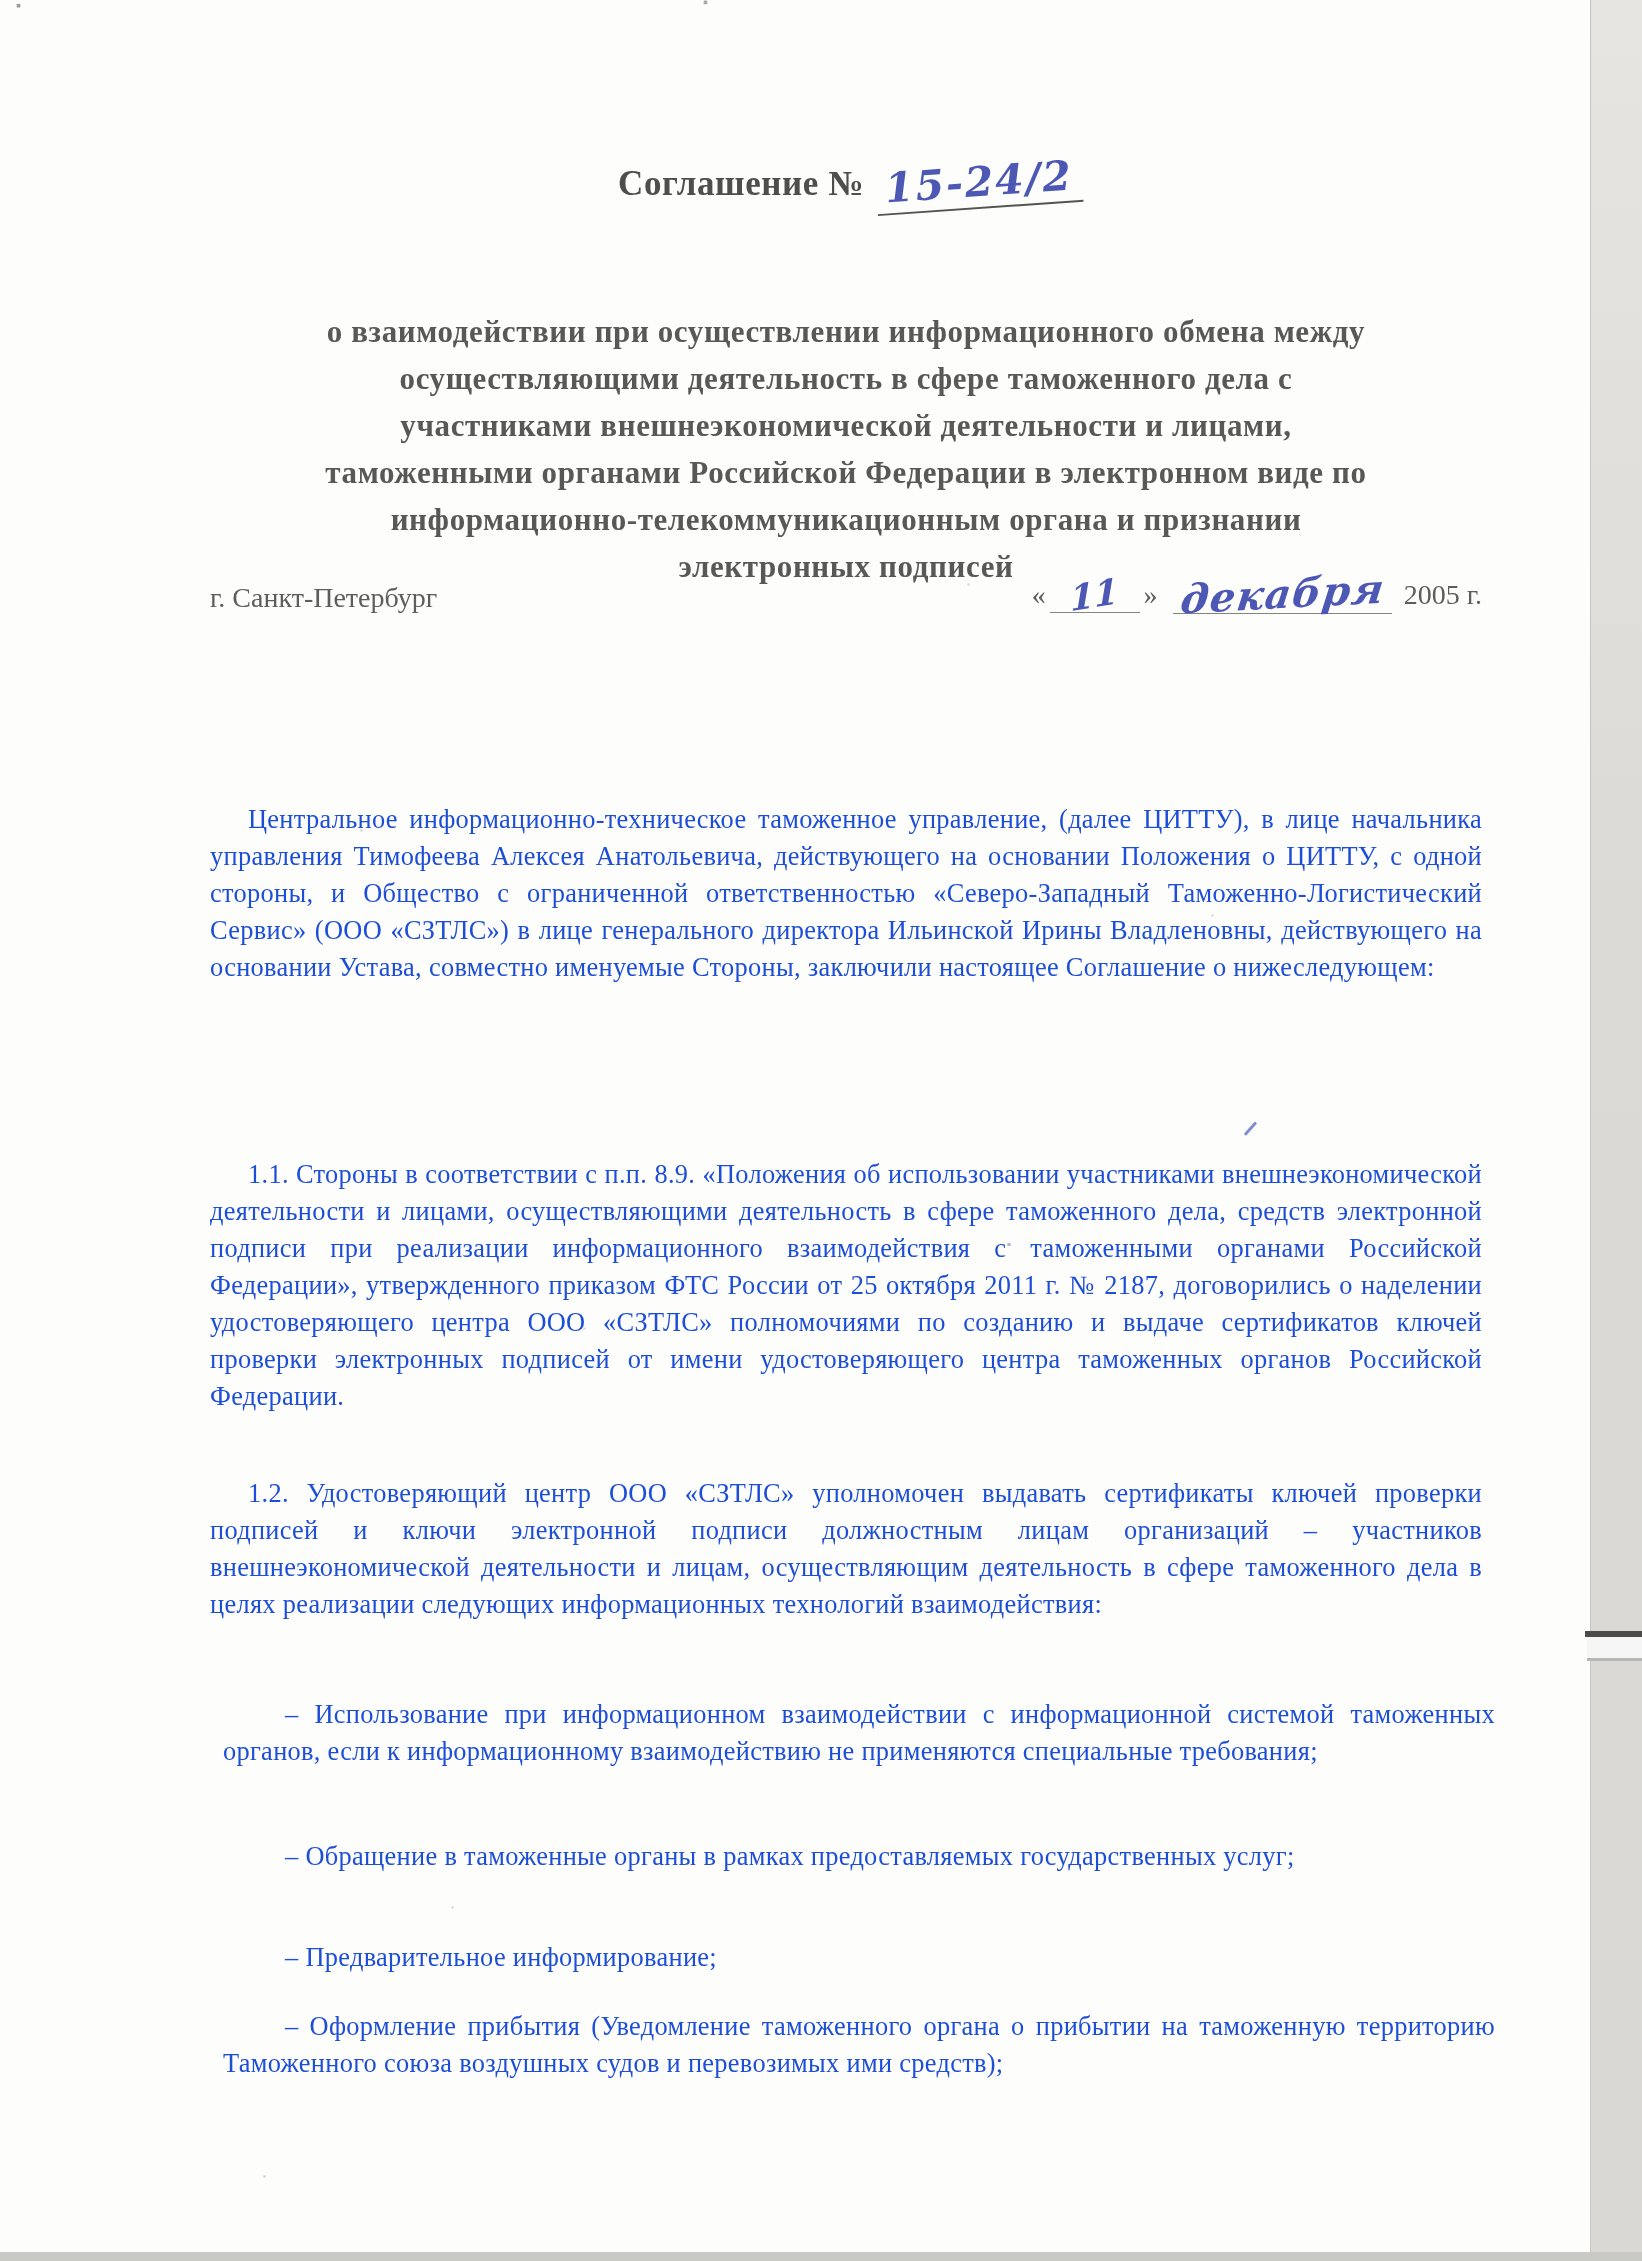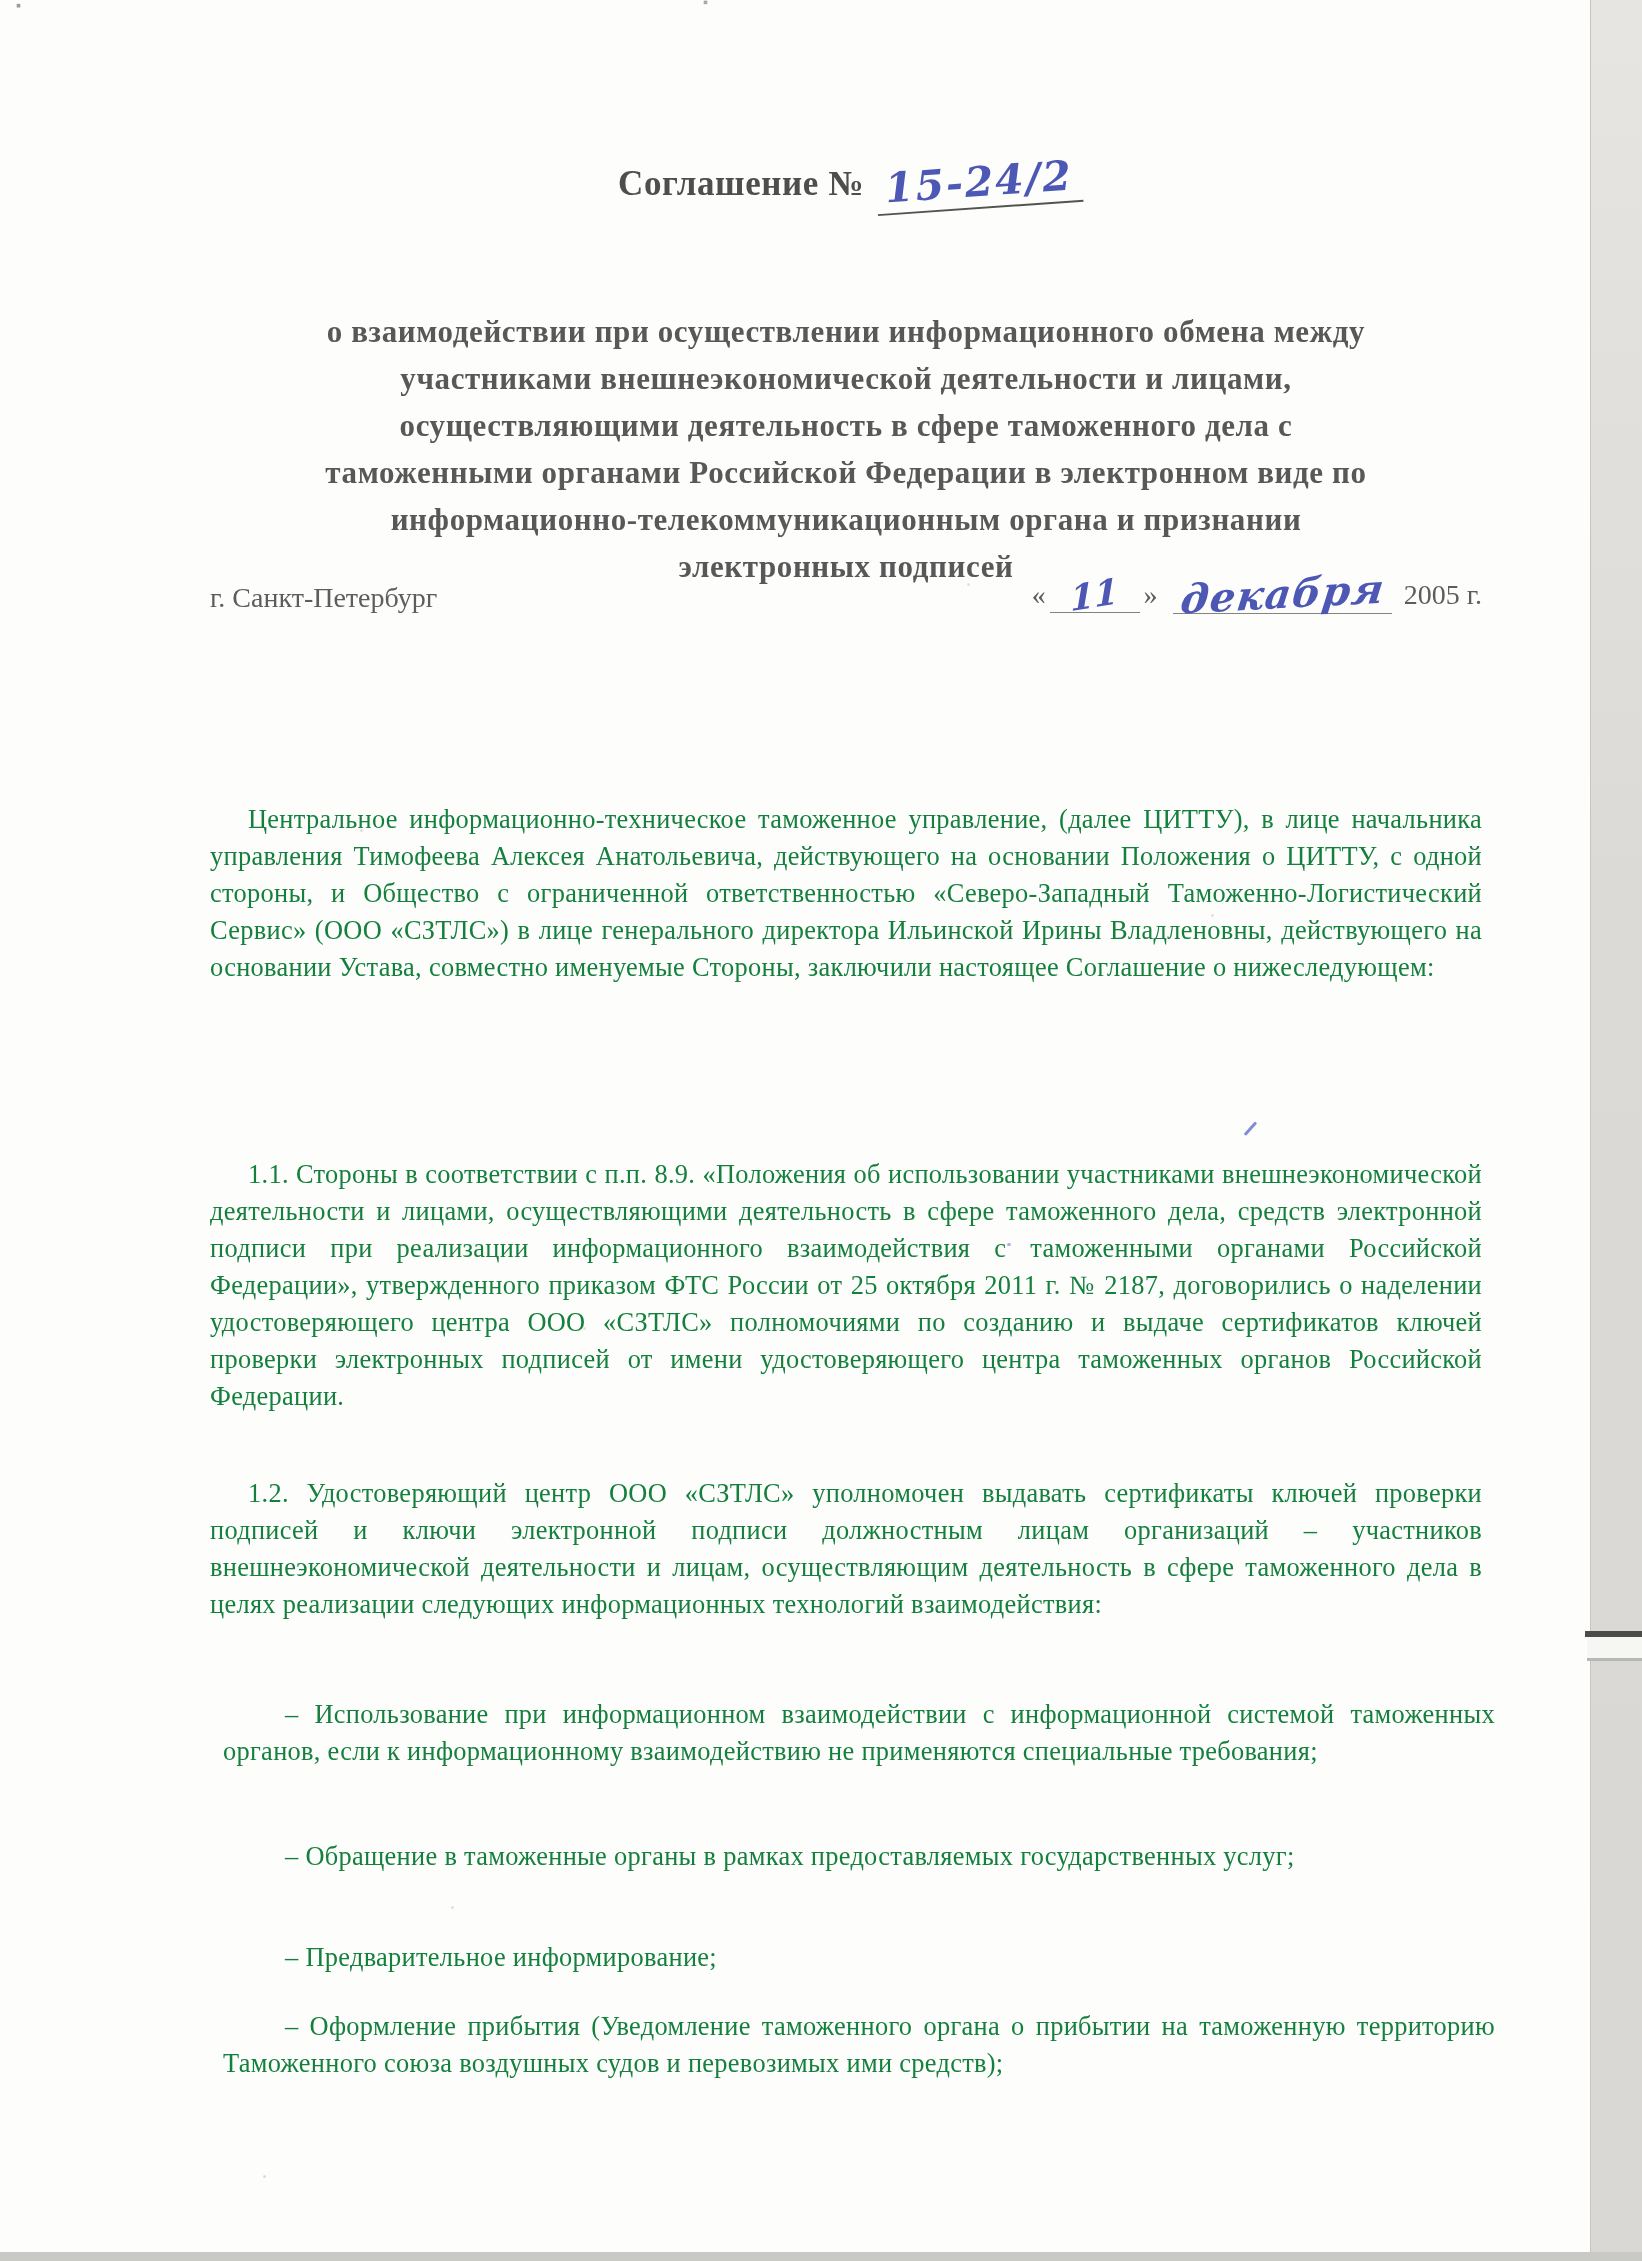--- a/index.html
+++ b/index.html
@@ -52,21 +52,21 @@
   }
   .date-group{display:inline-flex;align-items:baseline;white-space:nowrap;}
   .slot{display:inline-block;border-bottom:1.9px solid #84847f;text-align:center;position:relative;}
   .slot-day{width:90px;margin:0 3.9px;}
   .slot-day .hand{font-size:35px;display:inline-block;transform:rotate(-9deg) skewX(-8deg);position:relative;top:2.6px;}
   .slot-month{width:219px;margin:0 11.6px 0 15.5px;}
   .slot-month .hand{font-size:40px;display:inline-block;transform:rotate(-3deg) skewX(-10deg);position:relative;top:3.9px;letter-spacing:1.3px;}
   .body{
     position:absolute;left:210px;width:1272px;margin:0;
     font-size:26.4px;line-height:37px;letter-spacing:0.3px;
-    text-align:justify;color:#15803d;
+    text-align:justify;color:#1d4ed8;
   }
   .indent{text-indent:38px;}
   .bullet{text-indent:62px;margin-left:13px;}
   .section-heading{
     position:absolute;left:210px;top:1084px;width:1272px;margin:0;
     font-size:30px;font-weight:bold;color:#535353;text-align:center;
     letter-spacing:0.6px;
   }
   .pos-intro{top:801px;}
   .pos-11{top:1156px;}
@@ -105,22 +105,22 @@
   <div class="bottom-strip"></div>
   <div class="bottom-area"></div>
   <div class="specks"></div>
   <div class="ink-tick"></div>
   <div class="ink-dot"></div>
 
   <h1 class="title"><span>Соглашение №</span><span class="title-number"><span class="hand">15-24/2</span></span></h1>
 
   <div class="subtitle">
     <div>о взаимодействии при осуществлении информационного обмена между</div>
+    <div>осуществляющими деятельность в сфере таможенного дела с</div>
     <div>участниками внешнеэкономической деятельности и лицами,</div>
-    <div>осуществляющими деятельность в сфере таможенного дела с</div>
     <div>таможенными органами Российской Федерации в электронном виде по</div>
     <div>информационно-телекоммуникационным органа и признании</div>
     <div>электронных подписей</div>
   </div>
 
   <div class="dateline">
     <span>г. Санкт-Петербург</span>
     <span class="date-group">
       <span>«</span>
       <span class="slot slot-day"><span class="hand">11</span></span>

